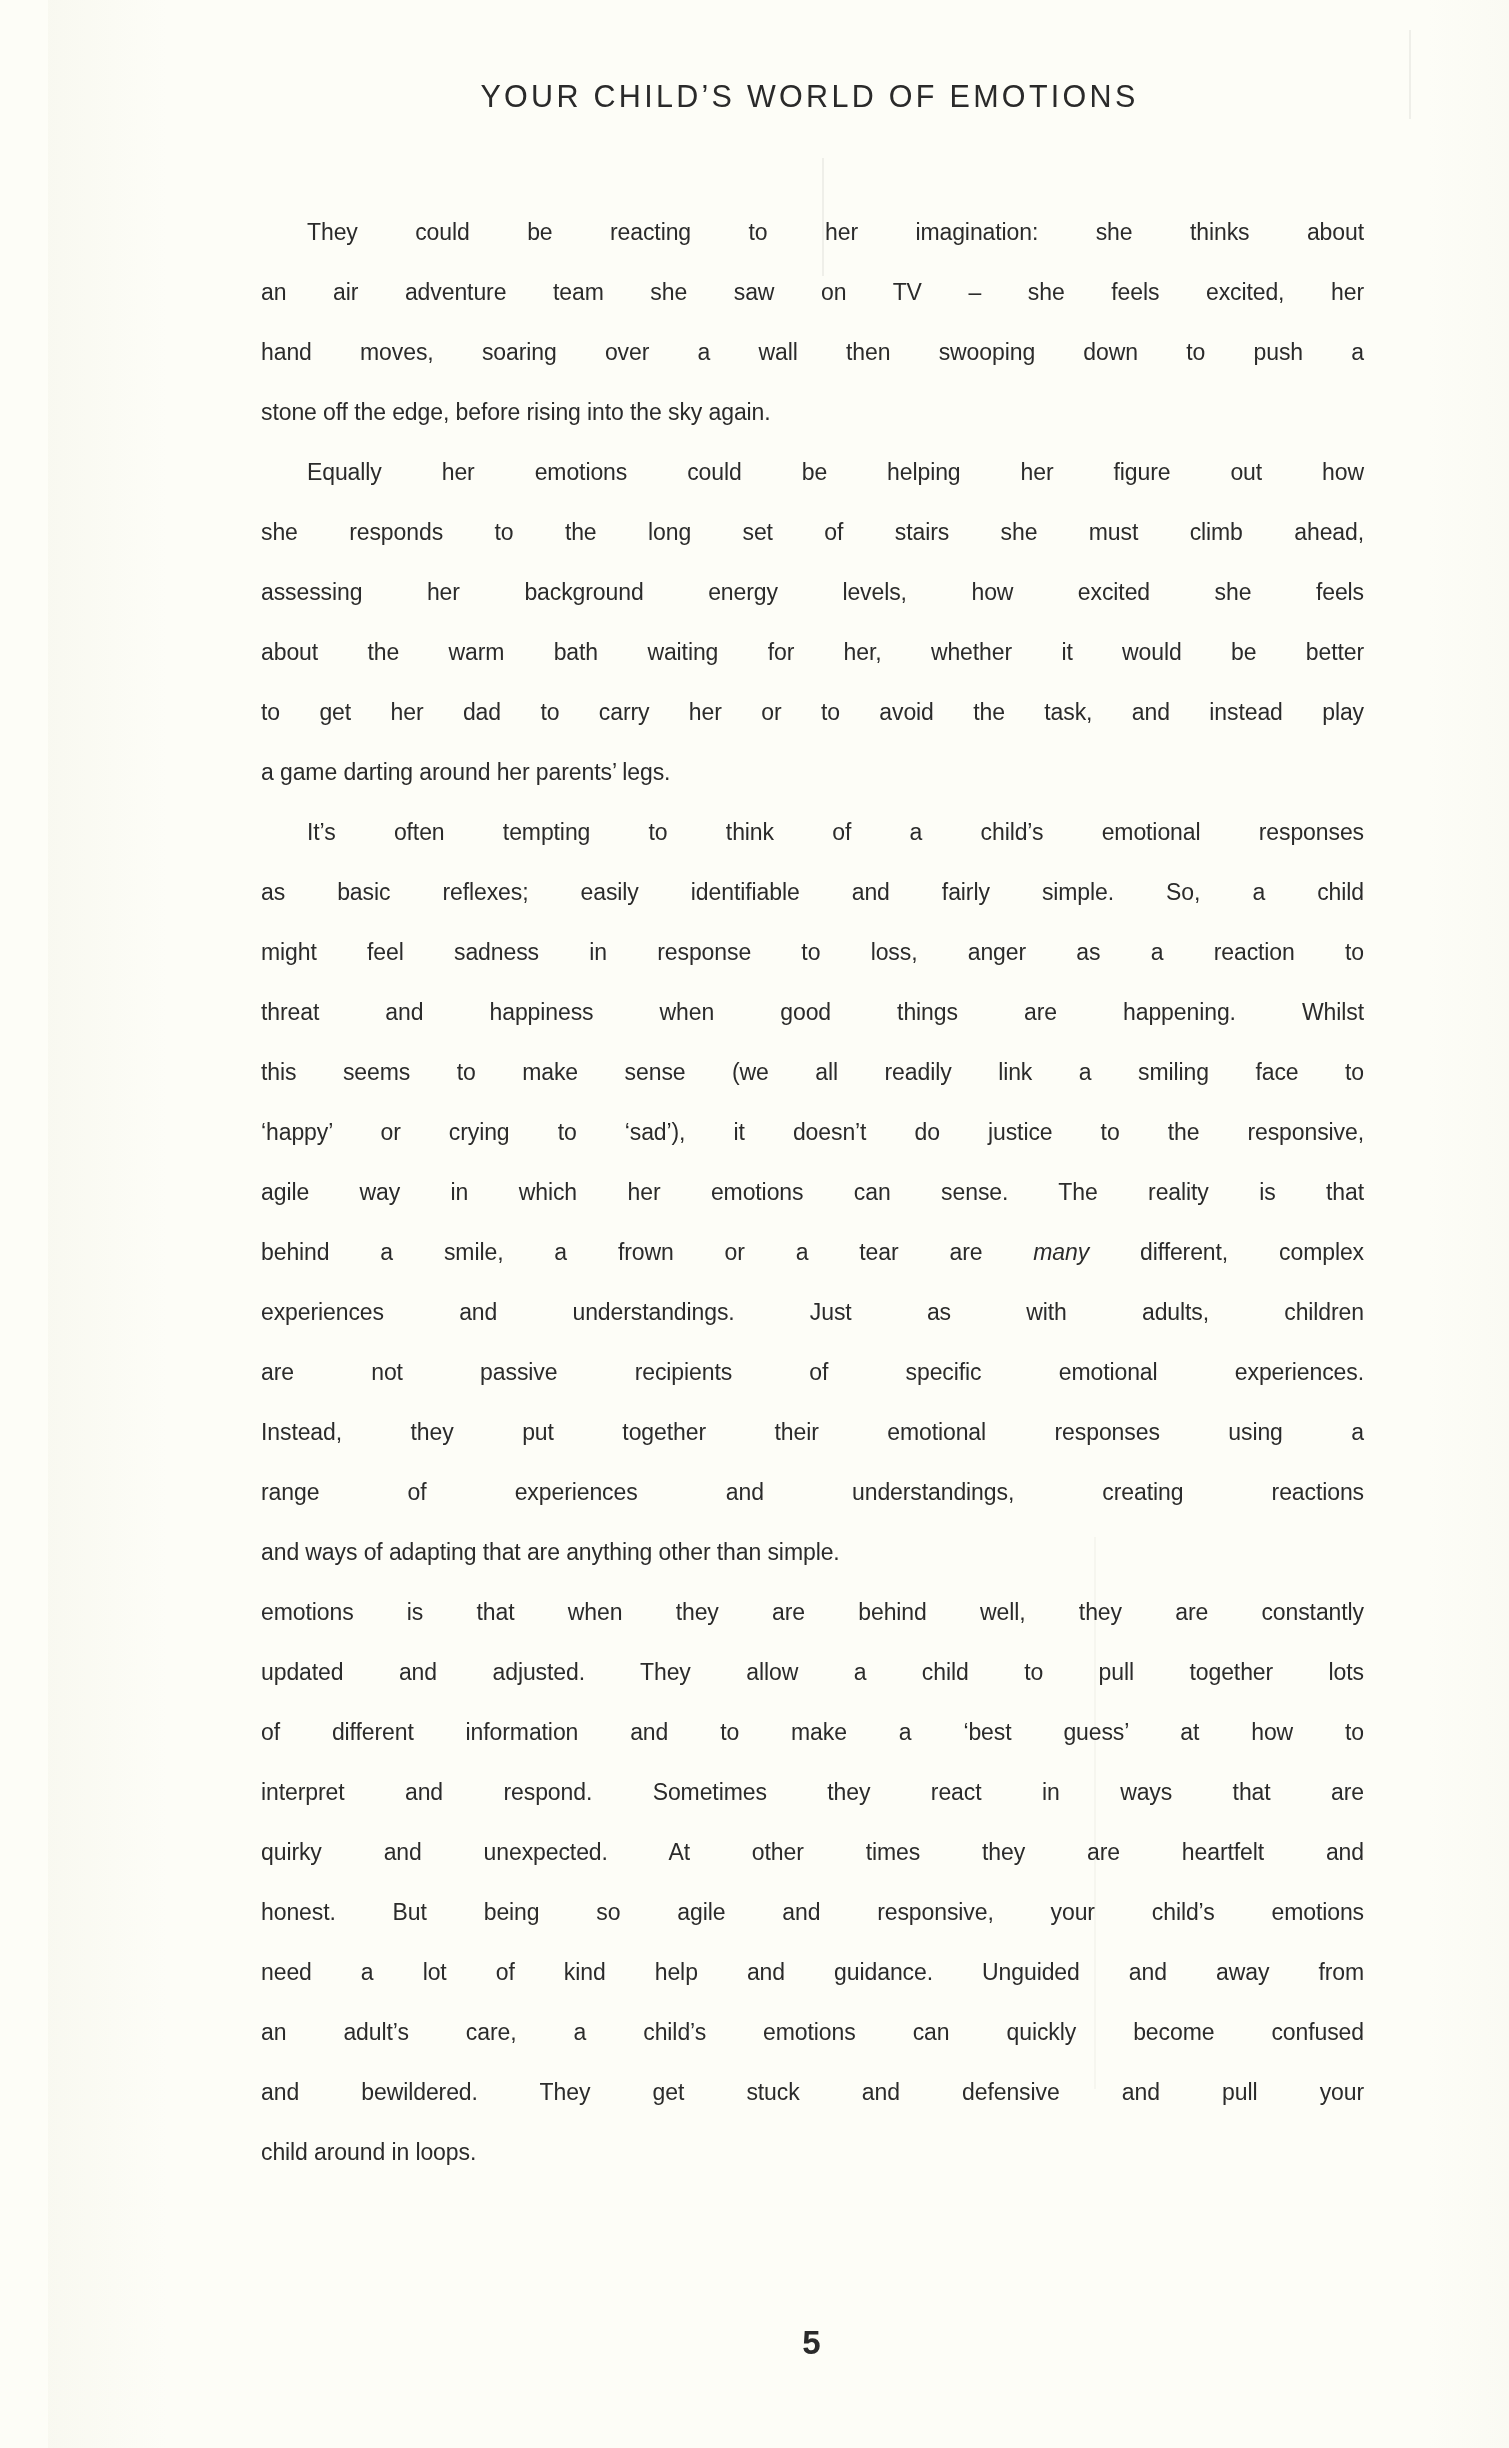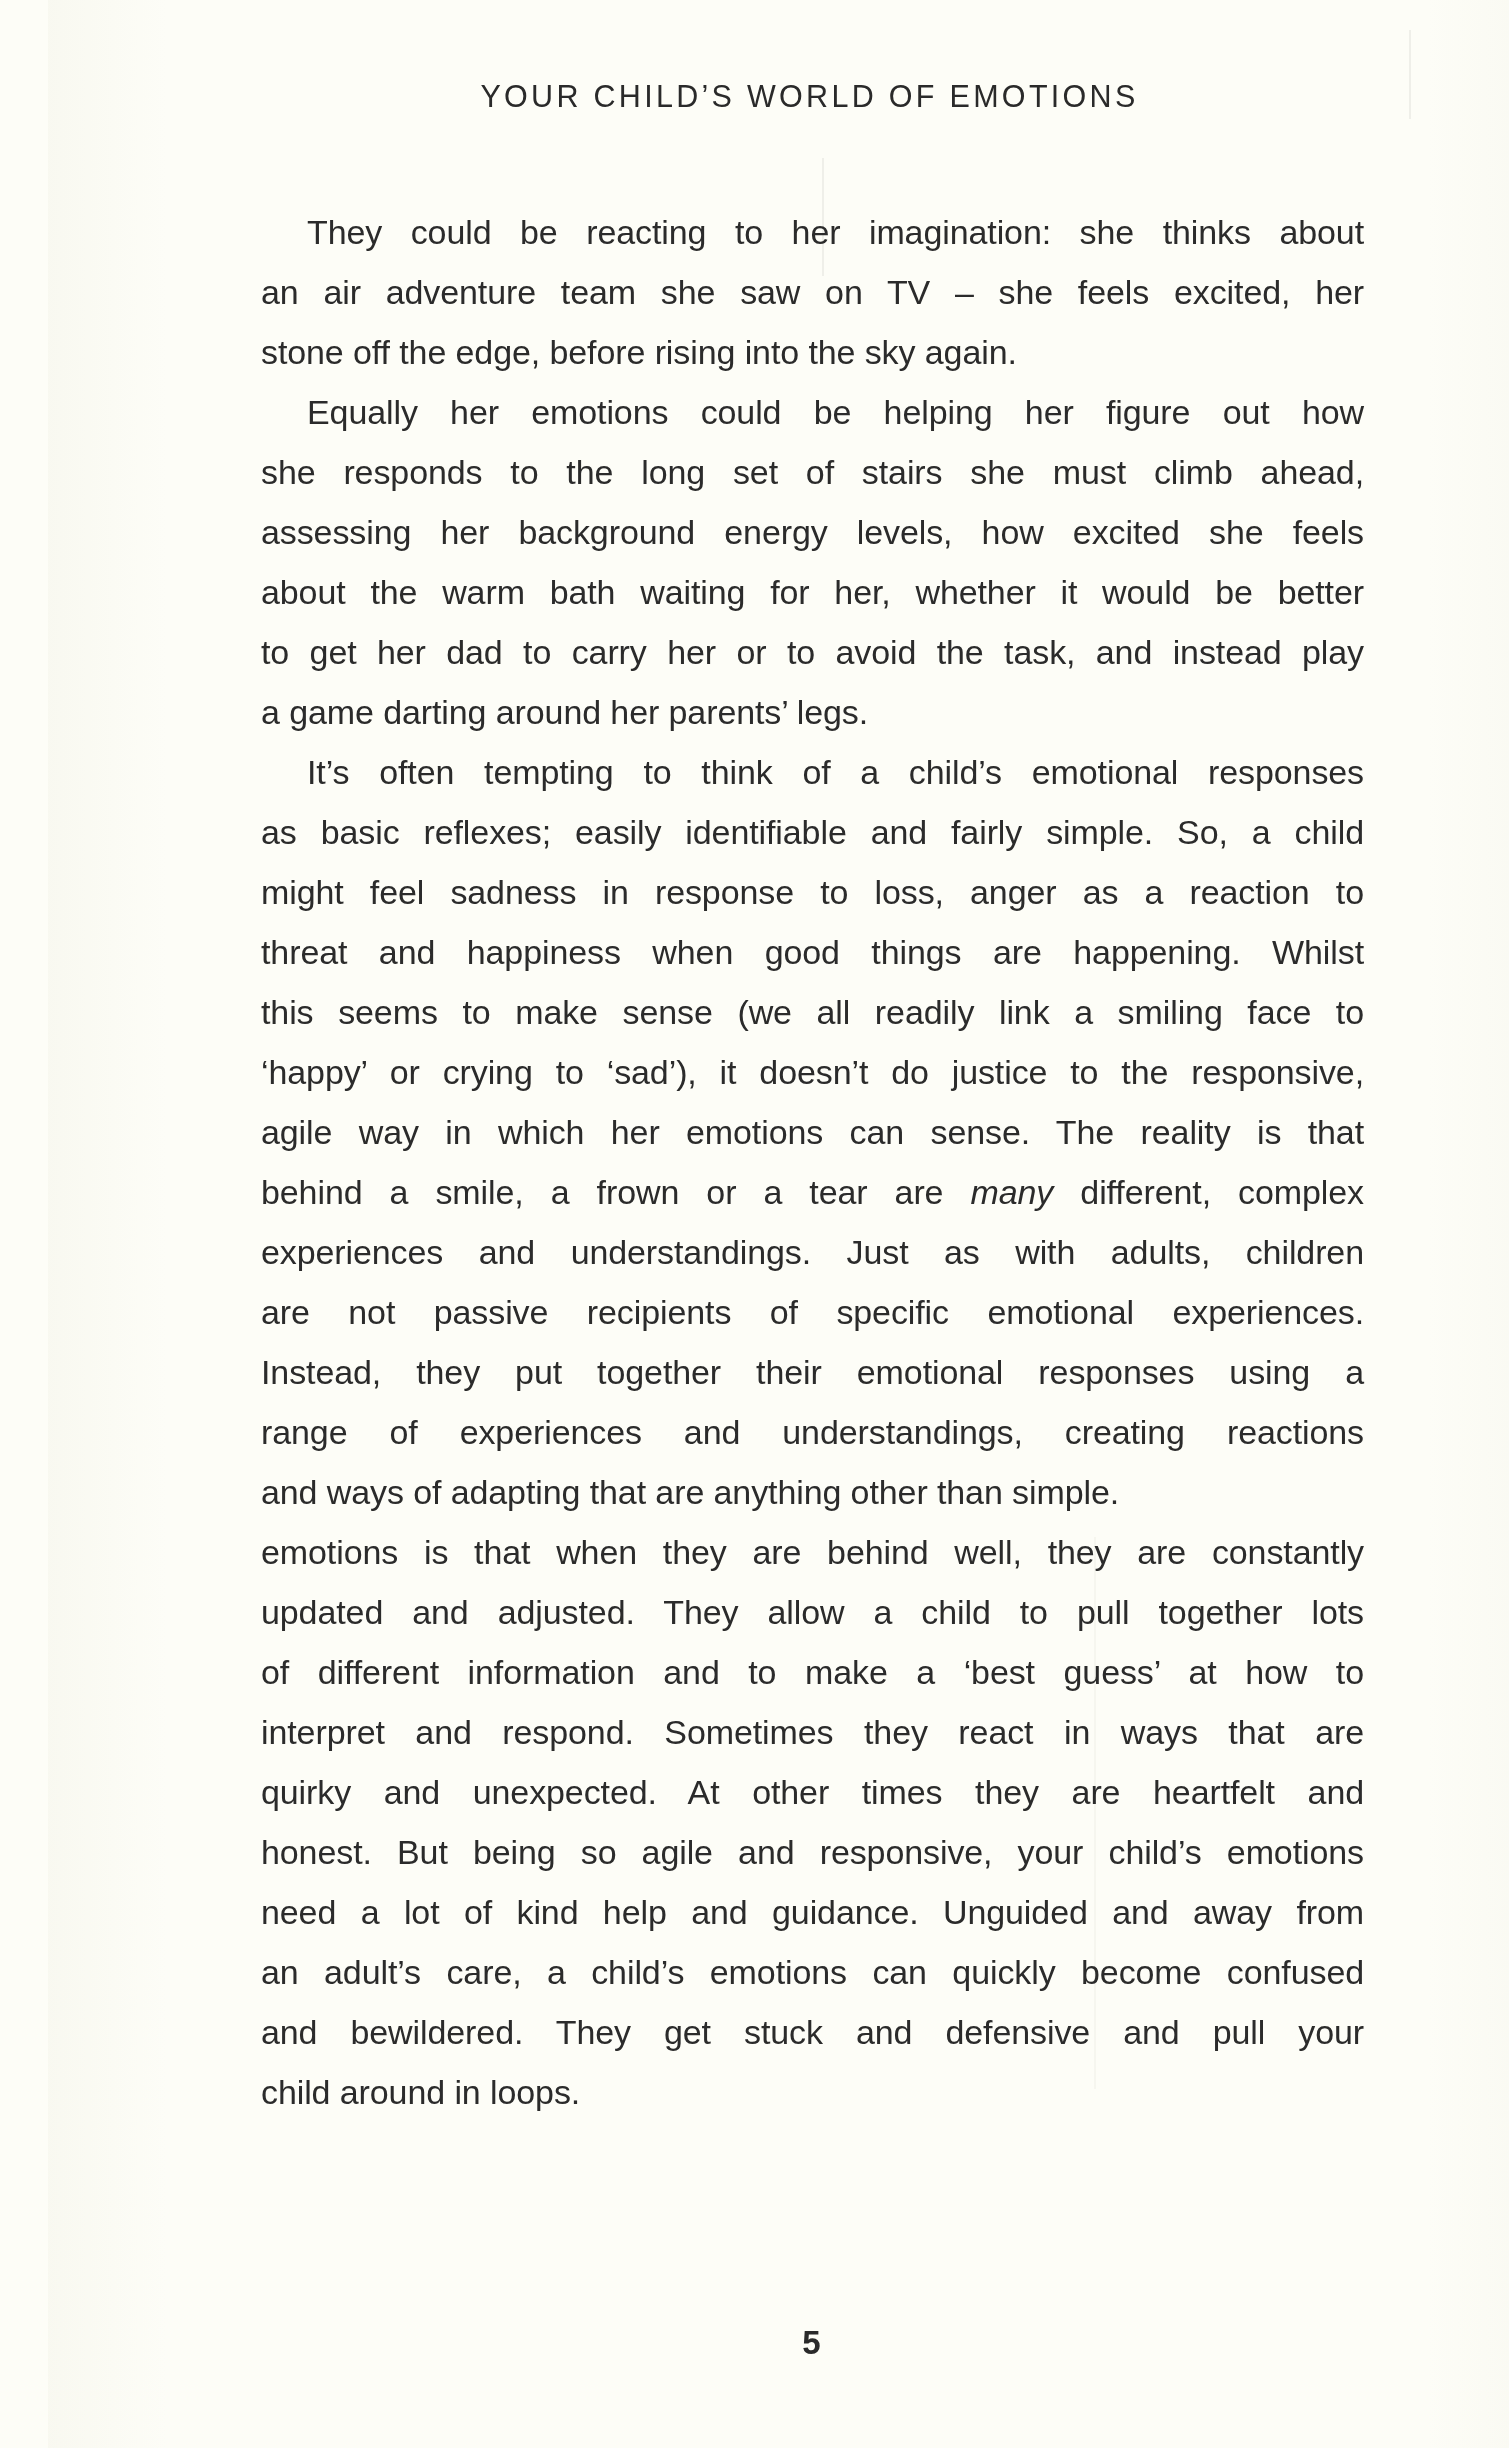--- a/index.html
+++ b/index.html
@@ -40,21 +40,21 @@
   .body-text {
     position: absolute;
     left: 213px;
     top: 202px;
     width: 1103px;
   }
   .line {
     display: block;
     height: 60px;
     line-height: 60px;
-    font-size: 34px;
+    font-size: 23px;
     letter-spacing: -0.1px;
     text-align: justify;
     text-align-last: justify;
     white-space: normal;
     overflow: visible;
   }
   .line.indent {
     padding-left: 46px;
   }
   .line.last {
@@ -90,20 +90,21 @@
   <div class="scan-mark" style="left:1361px; top:29.6px; height:89px;"></div>
   <div class="scan-mark" style="left:1046px; top:1537px; height:552px; background: rgba(215,215,205,0.18);"></div>
 
   <div class="running-head">YOUR CHILD’S WORLD OF EMOTIONS</div>
 
   <div class="body-text">
 
     <div class="paragraph">
       <div class="line indent">They could be reacting to her imagination: she thinks about</div>
       <div class="line">an air adventure team she saw on TV – she feels excited, her</div>
+      <div class="line">hand moves, soaring over a wall then swooping down to push a</div>
       <div class="line last">stone off the edge, before rising into the sky again.</div>
     </div>
 
     <div class="paragraph">
       <div class="line indent">Equally her emotions could be helping her figure out how</div>
       <div class="line">she responds to the long set of stairs she must climb ahead,</div>
       <div class="line">assessing her background energy levels, how excited she feels</div>
       <div class="line">about the warm bath waiting for her, whether it would be better</div>
       <div class="line">to get her dad to carry her or to avoid the task, and instead play</div>
       <div class="line last">a game darting around her parents’ legs.</div>

